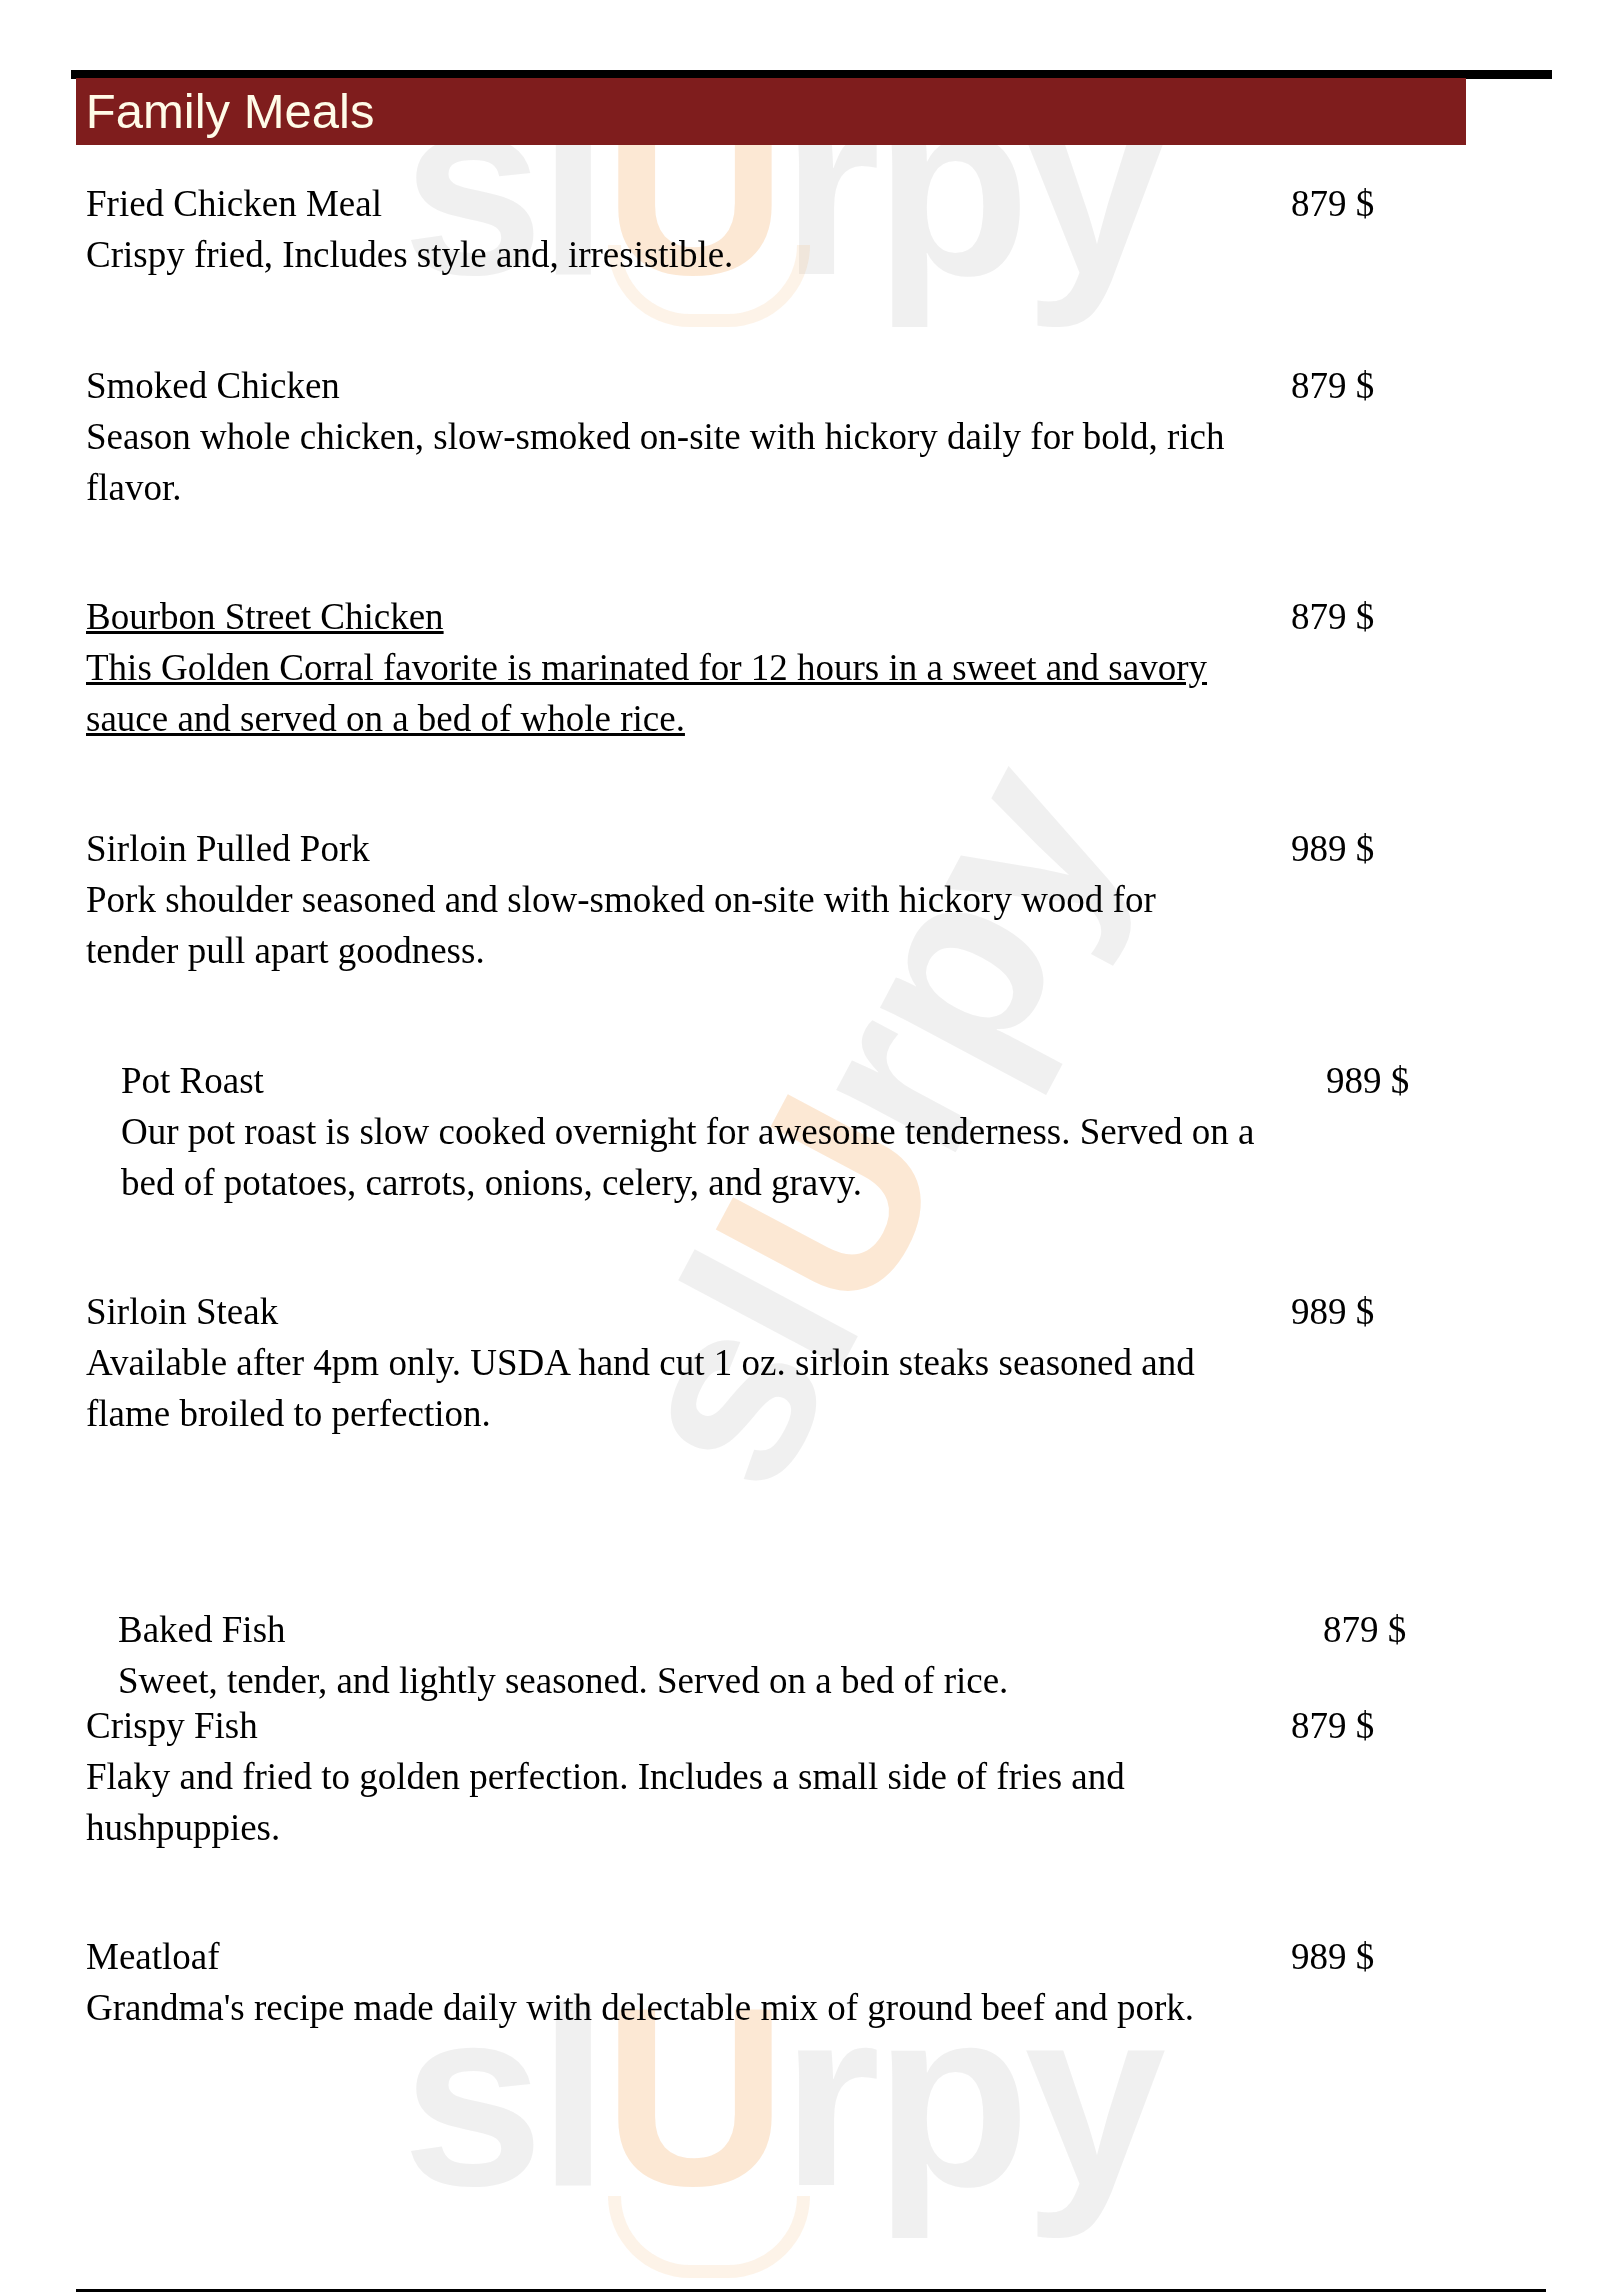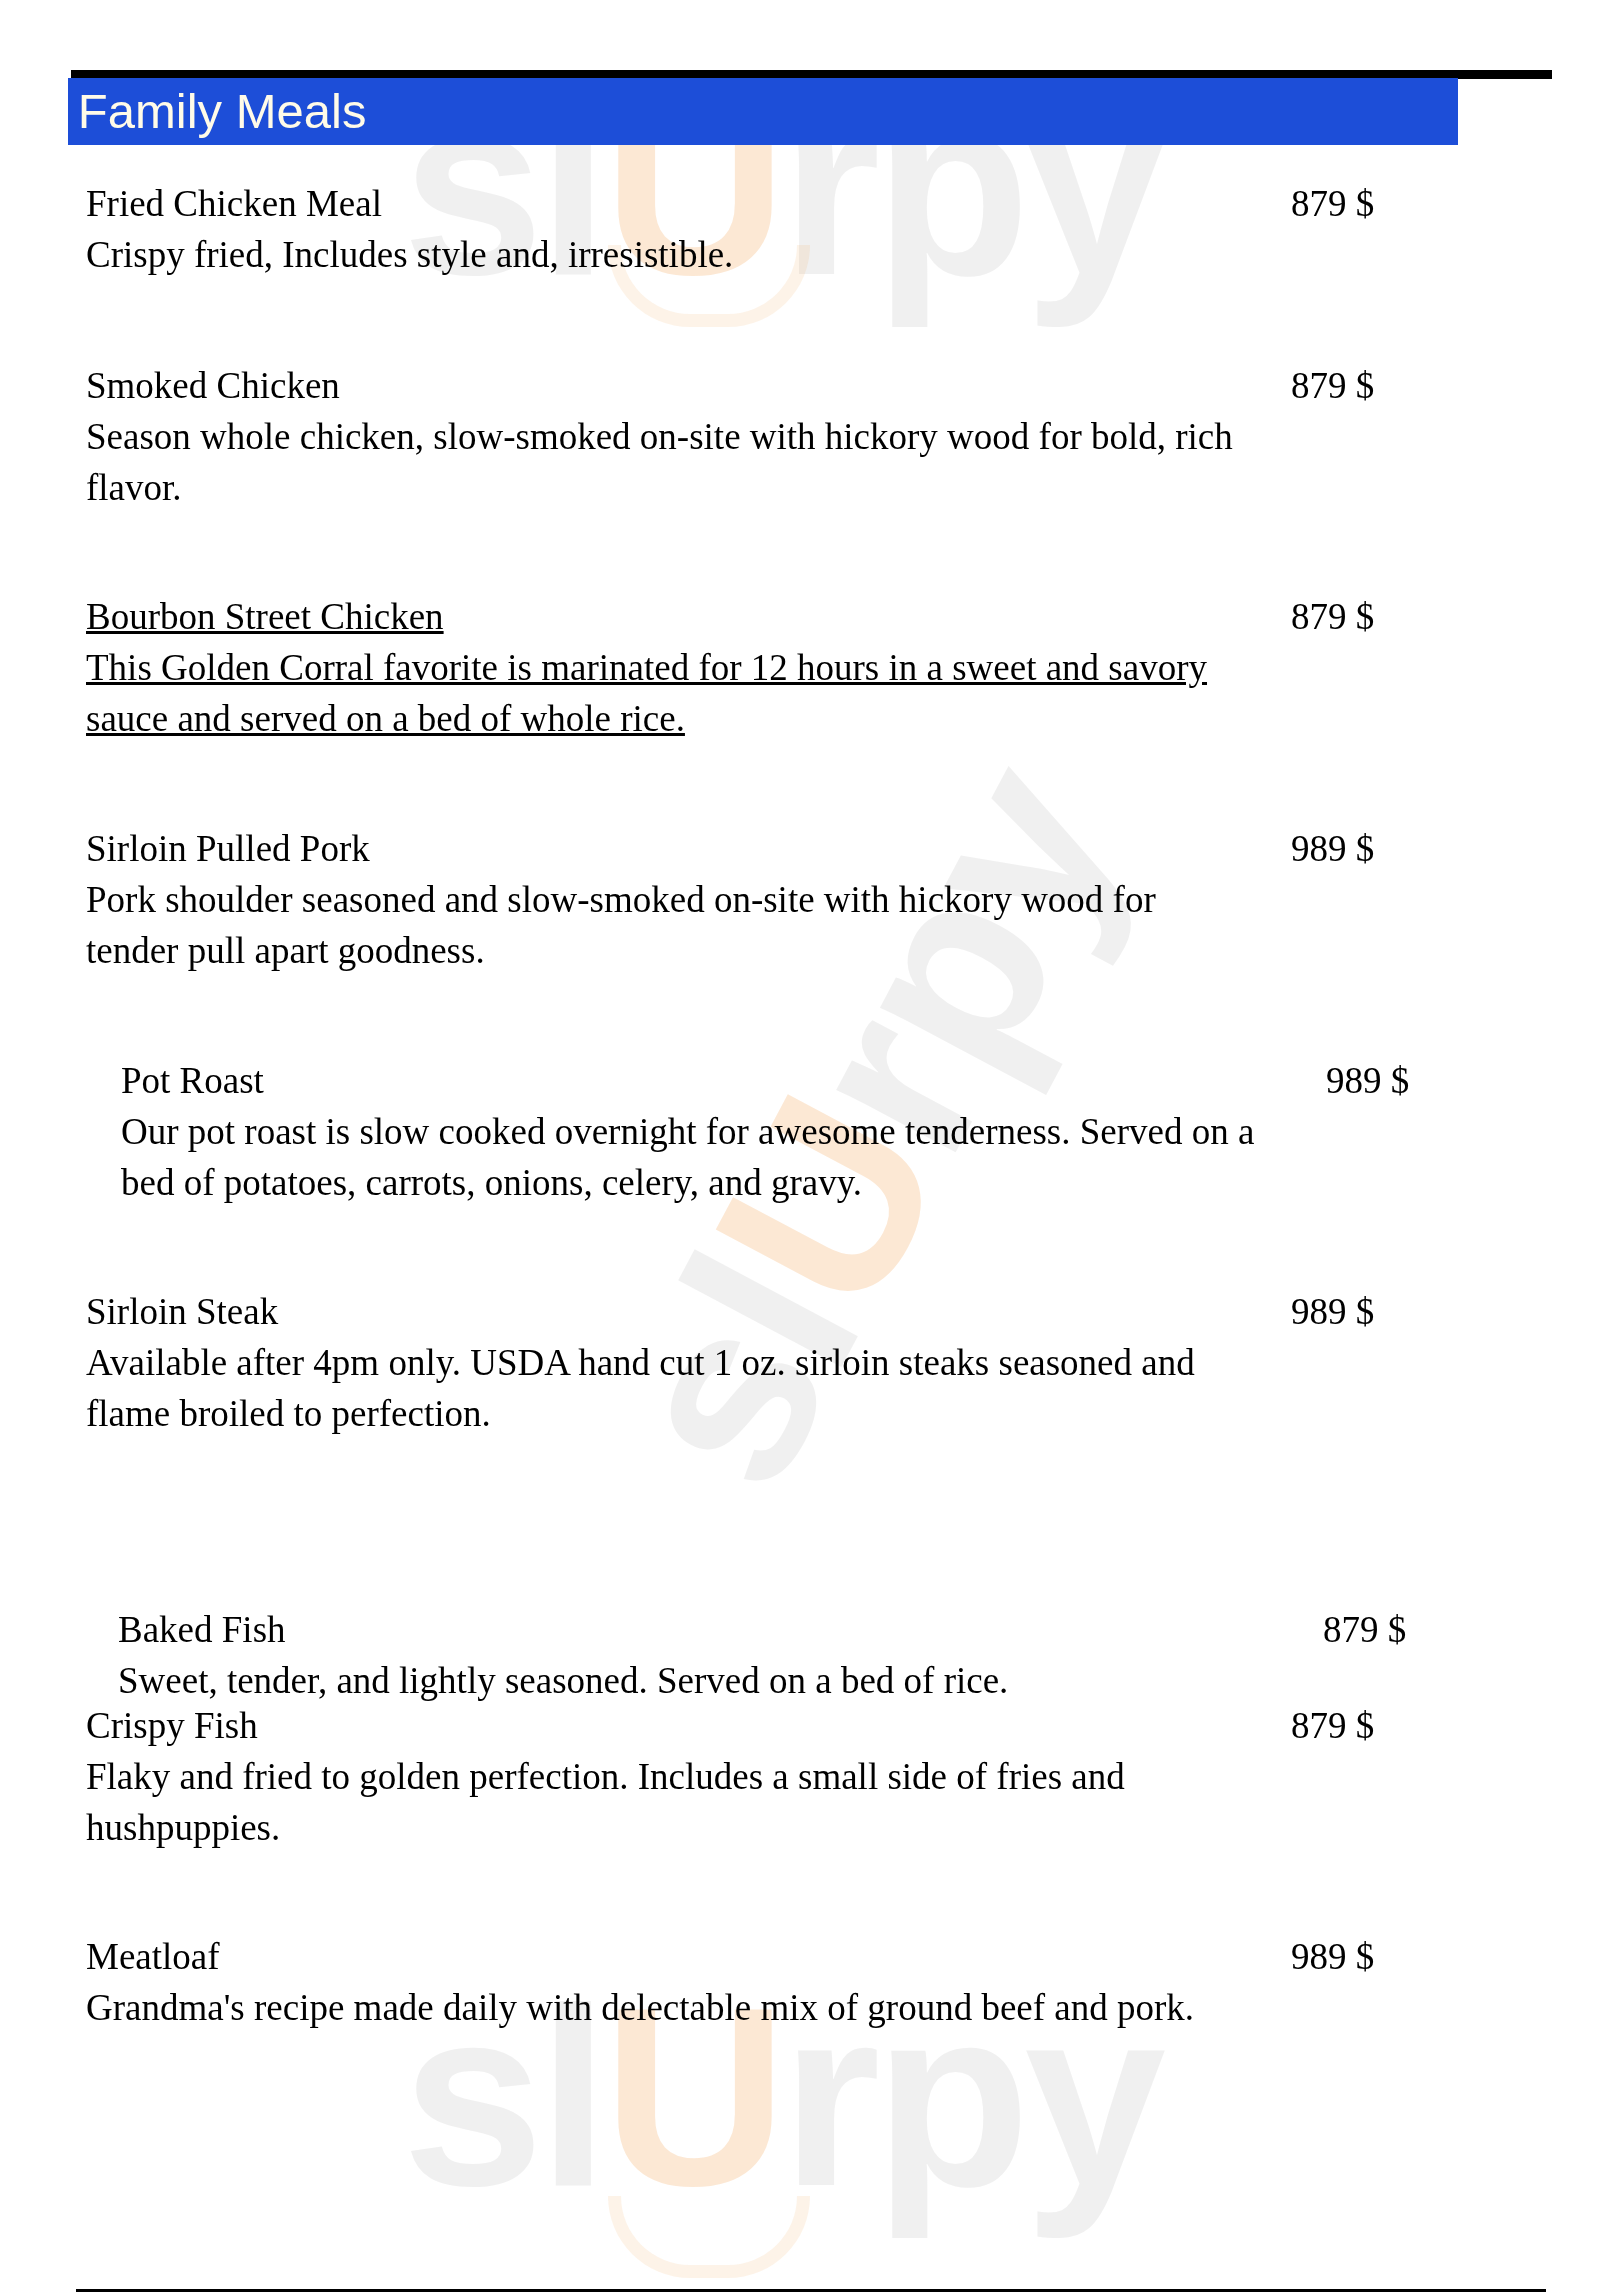--- a/index.html
+++ b/index.html
@@ -1,19 +1,19 @@
 <!DOCTYPE html>
 <html><head>
 <meta charset="utf-8">
 <style>
   html, body { margin: 0; padding: 0; background: #ffffff; }
   body { width: 1621px; height: 2293px; position: relative; overflow: hidden; }
   .top-rule { position: absolute; left: 71px; top: 70px; width: 1481px; height: 8.8px; background: #000; }
   .bottom-rule { position: absolute; left: 76px; top: 2289px; width: 1470px; height: 2.9px; background: #000; }
-  .section-header { position: absolute; left: 68px; top: 78px; width: 1390px; height: 67px; background: #1d4ed8; }
+  .section-header { position: absolute; left: 76px; top: 78px; width: 1390px; height: 67px; background: #7f1d1d; }
   .section-title { position: absolute; left: 9.8px; top: 3.9px; font-family: "Liberation Sans", sans-serif; font-size: 49px; line-height: 59px; color: #fffbe8; }
   .item { position: absolute; left: 86px; width: 1372px; font-family: "Liberation Serif", serif; font-size: 37px; line-height: 51px; color: #000; }
   .item-name { display: block; width: 1157px; }
   .item-desc { display: block; width: 1157px; }
   .item-price { position: absolute; left: 1205px; top: 0; white-space: nowrap; }
   .watermark { position: absolute; font-family: "Liberation Sans", sans-serif; font-weight: bold; font-size: 255px; letter-spacing: -5.9px; color: rgba(200,200,200,0.28); pointer-events: none; white-space: nowrap; }
   .watermark .u { color: rgba(240,150,60,0.22); }
   .wm-smile { position: absolute; border: 13.7px solid rgba(240,160,80,0.13); border-top: none; border-radius: 0 0 118px 118px; width: 176px; height: 69px; }
 </style>
 </head>
@@ -39,21 +39,21 @@
 </div>
 
 <div class="item" style="top:178px;">
   <span class="item-name">Fried Chicken Meal</span>
   <span class="item-desc">Crispy fried, Includes style and, irresistible.</span>
   <span class="item-price">879 $</span>
 </div>
 
 <div class="item" style="top:360px;">
   <span class="item-name">Smoked Chicken</span>
-  <span class="item-desc">Season whole chicken, slow-smoked on-site with hickory wood for bold, rich flavor.</span>
+  <span class="item-desc">Season whole chicken, slow-smoked on-site with hickory daily for bold, rich flavor.</span>
   <span class="item-price">879 $</span>
 </div>
 
 <div class="item" style="top:591px;text-decoration:underline;">
   <span class="item-name">Bourbon Street Chicken</span>
   <span class="item-desc">This Golden Corral favorite is marinated for 12 hours in a sweet and savory sauce and served on a bed of whole rice.</span>
   <span class="item-price">879 $</span>
 </div>
 
 <div class="item" style="top:823px;">

